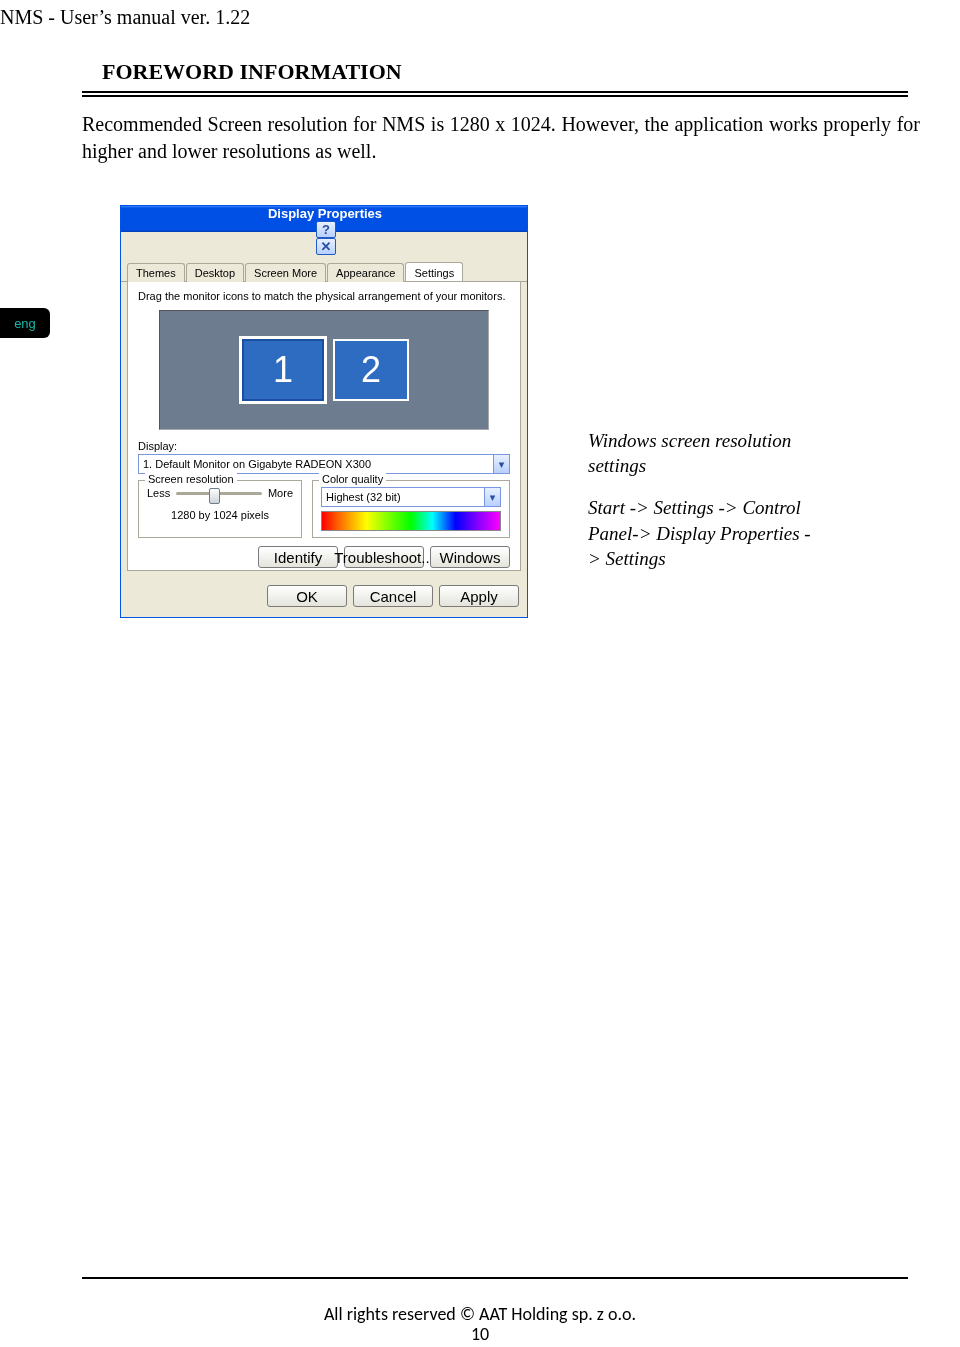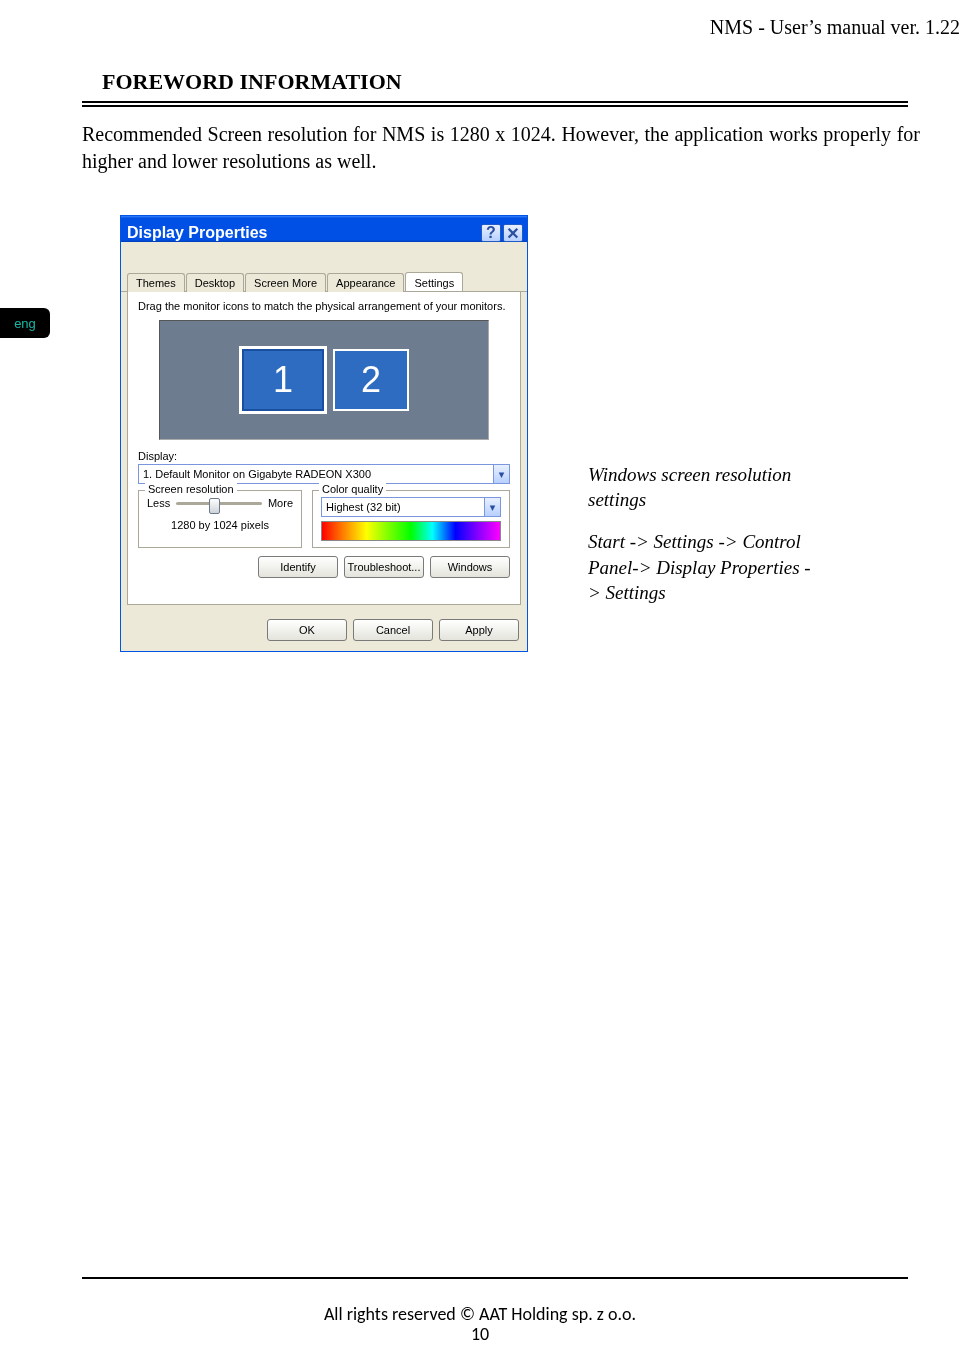--- a/index.html
+++ b/index.html
@@ -7,23 +7,23 @@
   body {
     width: 960px;
     height: 1347px;
     font-family: "Times New Roman", serif;
     font-size: 20px;
     color: #000;
     position: relative;
     background: #fff;
   }
   .page-header {
-    text-align: right;
+    text-align: left;
     font-size: 20px;
-    padding-top: 16px;
+    padding-top: 6px;
   }
   .section-title {
     font-weight: bold;
     font-size: 22px;
     margin: 30px 0 6px 102px;
   }
   .double-rule {
     margin: 0 52px 0 82px;
     border-top: 2px solid #000;
     border-bottom: 2px solid #000;
@@ -47,24 +47,25 @@
     border: 1px solid #0055e5;
     font-family: Tahoma, Arial, sans-serif;
     font-size: 11px;
     position: relative;
   }
   .titlebar {
     height: 26px;
     background: linear-gradient(to bottom, #3a84ff 0%, #0050e5 8%, #0050e5 92%, #003db0 100%);
     color: #fff;
     display: flex;
-    align-items: flex-end;
+    align-items: center;
     padding: 0 4px 0 6px;
     font-weight: bold;
-    font-size: 16px;
+    font-size: 13px;
+    flex-direction: column;
   }
   .titlebar .title { flex: 1; }
   .titlebar .tb-btn {
     width: 20px; height: 18px;
     background: linear-gradient(#e8f0ff,#b8d0ff);
     border: 1px solid #205bc3;
     border-radius: 2px;
     margin-left: 2px;
     display: flex; align-items: center; justify-content: center;
     color: #2a4fa0;
@@ -93,21 +94,21 @@
     background: #fff;
     z-index: 2;
     top: 0;
     padding-top: 4px;
   }
   .tab-body {
     background: #fff;
     margin: 0 6px 8px 6px;
     border: 1px solid #aca899;
     border-top: none;
-    padding: 8px 10px 26px 10px;
+    padding: 8px 10px 2px 10px;
   }
   .hint { font-size: 11px; color: #000; margin-bottom: 8px; }
   .monitor-area {
     width: 330px; height: 120px;
     margin: 0 auto 10px auto;
     background: #6d7d8f;
     border: 1px inset #aaa;
     display: flex; align-items: center; justify-content: center;
     gap: 6px;
   }
@@ -177,21 +178,21 @@
   }
   .checks { margin-top: 8px; font-size: 11px; color: #808080; }
   .check-row { display: flex; align-items: center; gap: 5px; margin: 2px 0; }
   .check-row input[type=checkbox] { accent-color: #808080; }
   .btn-row { display: flex; justify-content: flex-end; gap: 6px; margin-top: 8px; }
   .btn {
     width: 80px; height: 22px;
     border: 1px solid #7a7a7a;
     background: linear-gradient(#fff,#e4e4dc);
     border-radius: 3px;
-    font-size: 11px;
+    font-size: 15px;
     display: flex; align-items: center; justify-content: center;
     cursor: pointer;
   }
   .dlg-footer {
     display: flex; justify-content: flex-end; gap: 6px;
     padding: 6px 8px 10px 8px;
   }
   .caption {
     font-style: italic;
     font-size: 19px;

